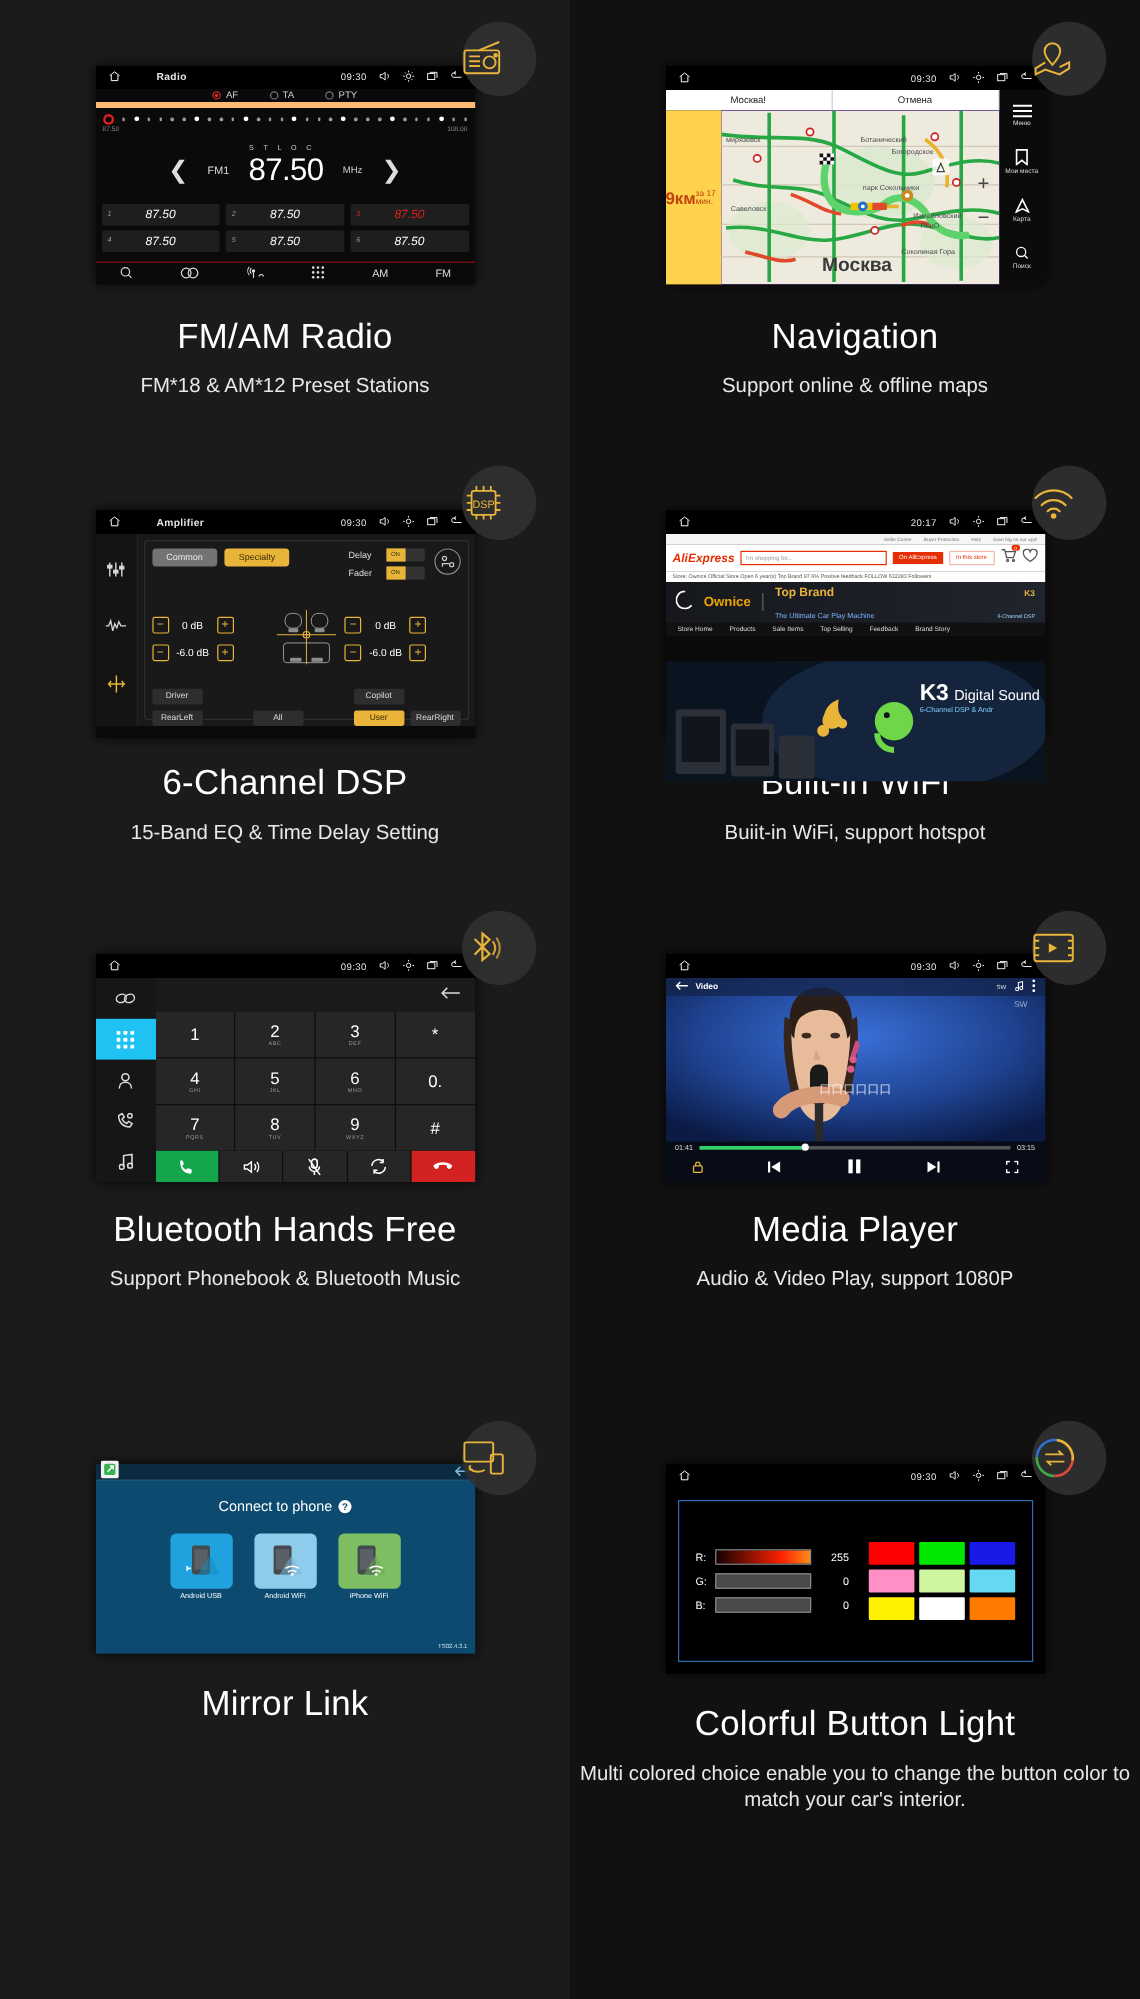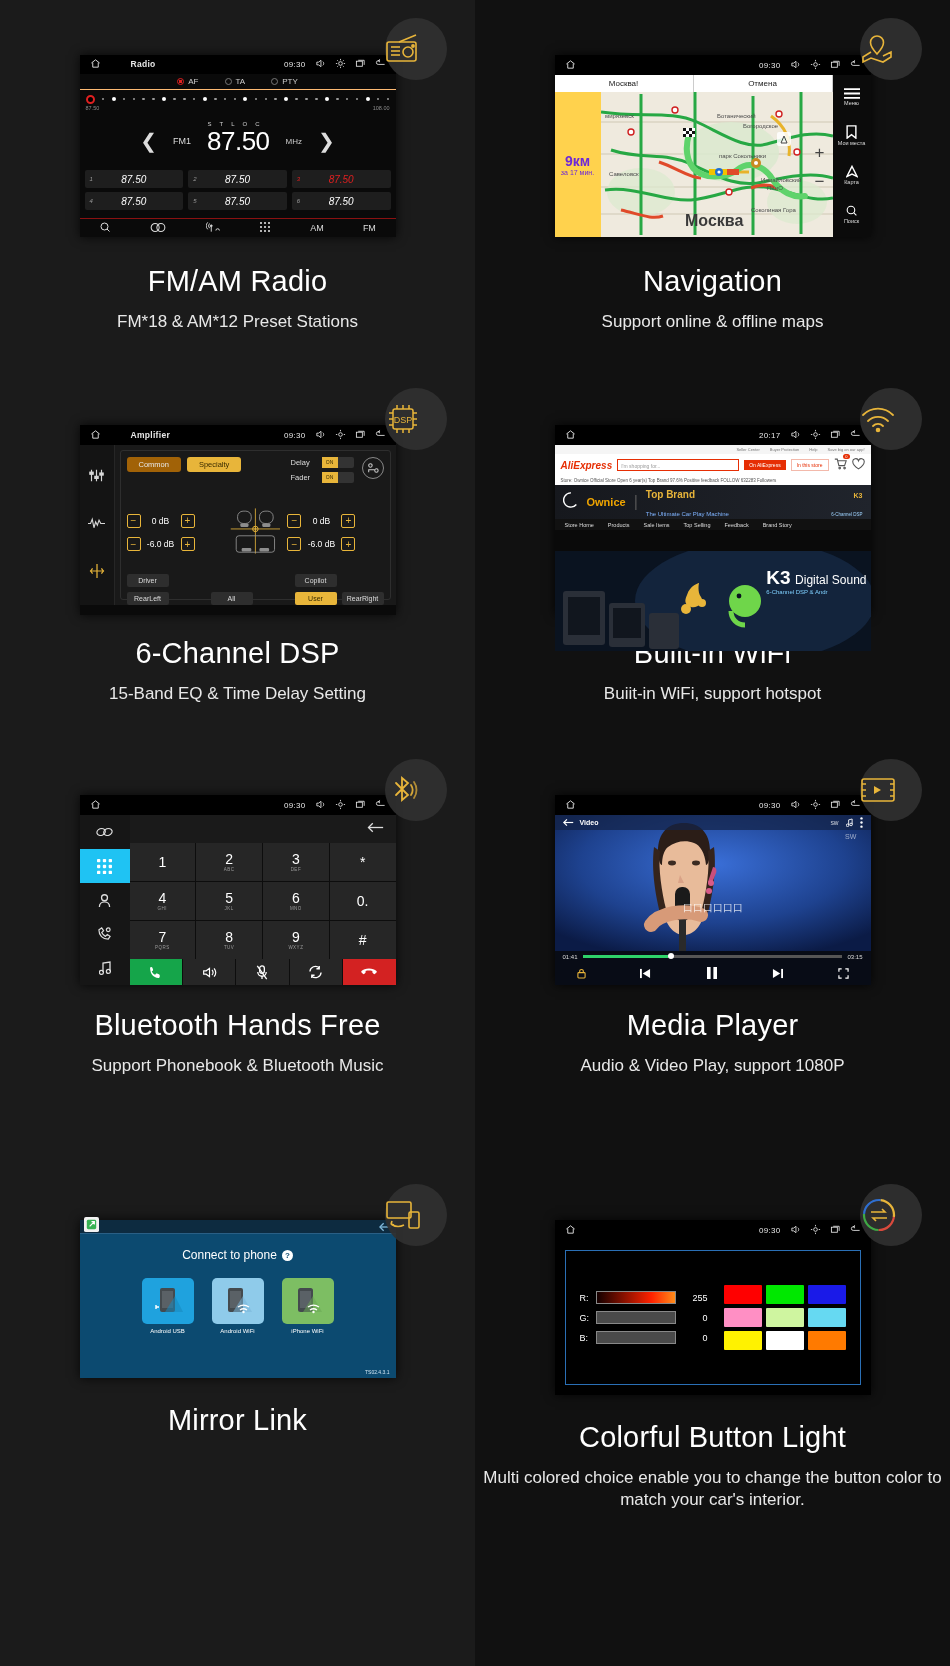--- a/index.html
+++ b/index.html
@@ -26,21 +26,21 @@
   
   .unit { background: #0a0a0a; box-shadow: 0 0 10px rgba(0,0,0,.8); position: relative; }
   .statusbar {
     height: 20px; background: #000; display: flex; align-items: center;
     padding: 0 10px; gap: 8px; font-size: 8px; color: #e6e6e6;
   }
   .sb-title { font-size: 8.5px; font-weight: bold; margin-left: 22px; letter-spacing: .3px; }
   .sb-right { margin-left: auto; display: flex; align-items: center; gap: 9px; }
   .sb-clock { font-size: 8px; letter-spacing: .3px; }
   .ic { width: 11px; height: 11px; display: inline-block; }
-  .rds-row { height: 17px; display: flex; align-items: center; justify-content: center; gap: 26px; font-size: 8px; color: #cfcfcf; border-bottom: 1px solid #fdba74; }
+  .rds-row { height: 17px; display: flex; align-items: center; justify-content: center; gap: 26px; font-size: 8px; color: #cfcfcf; border-bottom: 5px solid #fdba74; }
   .rds-item { display: flex; align-items: center; gap: 4px; }
   .dot-o { width: 7px; height: 7px; border-radius: 50%; border: 1.4px solid #777; }
   .dot-o.on { border-color: #e02020; background: radial-gradient(circle,#e02020 40%,transparent 42%); }
   .tuner { height: 26px; position: relative; padding: 4px 6px 0; }
   .tickrow { display: flex; align-items: center; justify-content: space-between; height: 10px; }
   .tick { width: 2.5px; height: 2.5px; border-radius: 50%; background: #9a9a9a; }
   .tick.big { width: 4px; height: 4px; background: #fff; }
   .tick.cur { width: 9px; height: 9px; border: 2px solid #e02020; background: #000; }
   .tunerlabels { display: flex; justify-content: space-between; font-size: 5.5px; color: #8c8c8c; margin-top: 1px; }
   .freqzone { height: 56px; display: flex; align-items: center; justify-content: center; gap: 16px; position: relative; }
@@ -55,32 +55,32 @@
   .pre .n { position: absolute; left: 5px; font-size: 6px; color: #9a9a9a; }
   .pre .v { flex: 1; text-align: center; font-size: 10px; color: #fff; }
   .pre.act .v, .pre.act .n { color: #e02020; }
   .radio-tabs { height: 20px; border-top: 1.5px solid #8a1111; display: flex; align-items: center; justify-content: space-around; font-size: 9px; color: #ddd; }
 
   
   .nav-top { display: flex; height: 17px; }
   .nav-btn { flex: 1; background: #fff; color: #1a1a1a; font-size: 8px; display: flex; align-items: center; justify-content: center; border-right: 1px solid #ccc; }
   .nav-side { position: absolute; right: 0; top: 20px; bottom: 0; width: 38px; background: #0b0b0b; display: flex; flex-direction: column; align-items: center; justify-content: space-around; padding: 3px 0; }
   .nav-side div { text-align: center; font-size: 5.5px; color: #ddd; }
-  .nav-left { position: absolute; left: 0; top: 37px; bottom: 0; width: 46px; background: #FFD24D; display: flex; flex-direction: column; align-items: center; justify-content: center; color: #6d28d9; }
+  .nav-left { position: absolute; left: 0; top: 37px; bottom: 0; width: 46px; background: #FFD24D; display: flex; flex-direction: row; align-items: center; justify-content: center; color: #c2410c; }
   .nav-km { font-size: 14px; font-weight: bold; }
   .nav-min { font-size: 7px; }
   .mapcanvas { position: absolute; left: 46px; right: 38px; top: 37px; bottom: 0; overflow: hidden; background: #4c1d95; }
 
   
   .amp-body { display: flex; height: 160px; background: #191919; }
   .amp-rail { width: 35px; background: #141414; border-right: 1px solid #262626; display: flex; flex-direction: column; align-items: center; justify-content: space-around; padding: 8px 0; }
   .amp-main { flex: 1; border: 1px solid #2e2e2e; margin: 5px; border-radius: 3px; position: relative; padding: 6px; }
   .seg { display: inline-flex; }
   .seg span { font-size: 7.5px; padding: 3px 12px; border-radius: 3px; }
-  .seg .a { background: #a16207; color: #e8e8e8; margin-right: 6px; }
+  .seg .a { background: #737373; color: #e8e8e8; margin-right: 6px; }
   .seg .b { background: #E8B53A; color: #3a2c00; }
   .togline { display: flex; align-items: center; gap: 5px; font-size: 7.5px; color: #ddd; margin-bottom: 4px; }
   .tog { width: 32px; height: 11px; background: #333; border-radius: 2px; display: flex; }
   .tog i { width: 16px; background: #E8B53A; font-size: 5px; font-style: normal; color: #3a2c00; text-align: center; line-height: 11px; }
   .stepper { display: inline-flex; align-items: center; gap: 3px; }
   .stepper b { width: 14px; height: 14px; border: 1px solid #E8B53A; color: #E8B53A; font-size: 10px; font-weight: 400; display: flex; align-items: center; justify-content: center; border-radius: 2px; }
   .stepper span { font-size: 8.5px; width: 34px; text-align: center; }
   .ampbtn { background: #2e2e2e; color: #ddd; font-size: 7px; padding: 3px 0; width: 42px; text-align: center; border-radius: 2px; }
   .ampbtn.on { background: #E8B53A; color: #3a2c00; }
 

